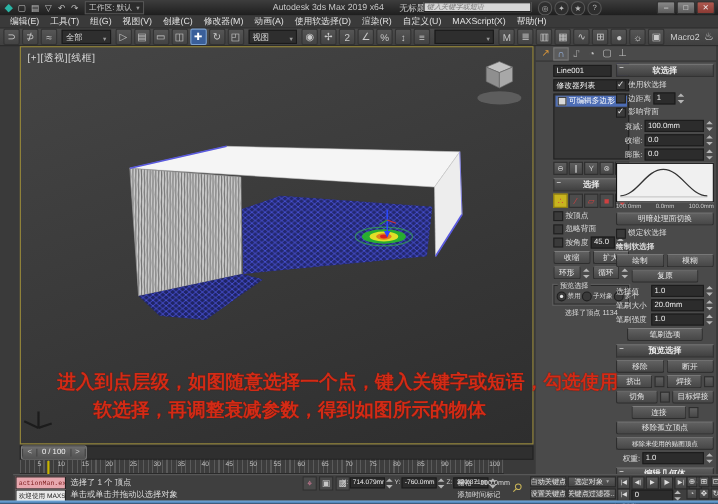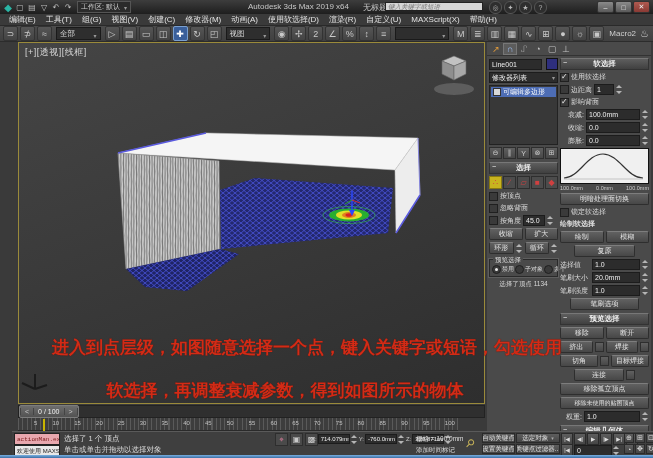--- a/index.html
+++ b/index.html
@@ -39,29 +39,29 @@
   #teapot{font-size:10px;color:#cfcfcf;margin-right:2px}
 
   
   #viewport{left:18px;top:42px;width:467px;height:362px;background:linear-gradient(160deg,#454545,#2e2e2e);border:1px solid #9a8a3a;box-sizing:border-box}
   #vp-label{position:absolute;left:6px;top:3px;font-size:9px;color:#d8d8d8;letter-spacing:.5px}
   #viewcube{position:absolute;right:6px;top:4px}
 
   
   .anno{position:absolute;z-index:50;font-weight:bold;font-size:17px;color:#d22b16;white-space:nowrap;text-shadow:0 0 1px #5a130b}
   #anno1{left:52px;top:336px}
-  #anno2{left:85px;top:379px;width:400px;text-align:center}
+  #anno2{left:85px;top:361px;width:400px;text-align:left}
 
   
   #panel{left:487px;top:42px;width:164px;height:389px;background:#4a4a4a}
   #panel-tabs{display:flex;height:13px;align-items:center;padding-left:2px;border-bottom:1px solid #333}
   #panel-tabs span{width:14px;height:12px;font-size:9px;color:#c0c0c0;display:flex;align-items:center;justify-content:center}
   #panel-tabs span:nth-child(1){color:#e09a3a}
   #panel-tabs span.active{background:#5c5c5c;border:1px solid #777;box-sizing:border-box;color:#9ab8e8}
-  #col-left{position:absolute;left:2px;top:15px;width:69px}
+  #col-left{position:absolute;left:16px;top:15px;width:69px}
   #col-right{position:absolute;left:73px;top:15px;width:89px}
   .fld{background:#2c2c2c;border:1px solid #1c1c1c;color:#eee;font-size:7px;height:9px;display:flex;align-items:center;padding:0 2px;overflow:hidden;white-space:nowrap}
   .drop::after{content:"▾";font-size:6px;margin-left:auto;color:#999}
   .swatch{width:10px;height:10px;border:1px solid #111;background:#2e2f7d;margin-left:2px}
   #stackbox{height:56px;background:#383838;border:1px solid #222;margin-top:2px;padding:1px}
   .stack-row{height:10px;background:#4d6db5;color:#fff;font-size:7px;display:flex;align-items:center;padding:0 2px;gap:2px;white-space:nowrap}
   .stack-row i{width:6px;height:6px;background:#d8d8d8;border:1px solid #333;display:inline-block}
   #stackbar{display:flex;gap:1px;margin-top:2px}
   #stackbar span{flex:1;height:10px;background:linear-gradient(#5f5f5f,#474747);border:1px solid #2e2e2e;font-size:7px;color:#ccc;display:flex;align-items:center;justify-content:center}
   .rhead{height:10px;background:linear-gradient(#5e5e5e,#404040);border:1px solid #333;border-top-color:#777;font-size:7.5px;font-weight:bold;color:#ececec;

